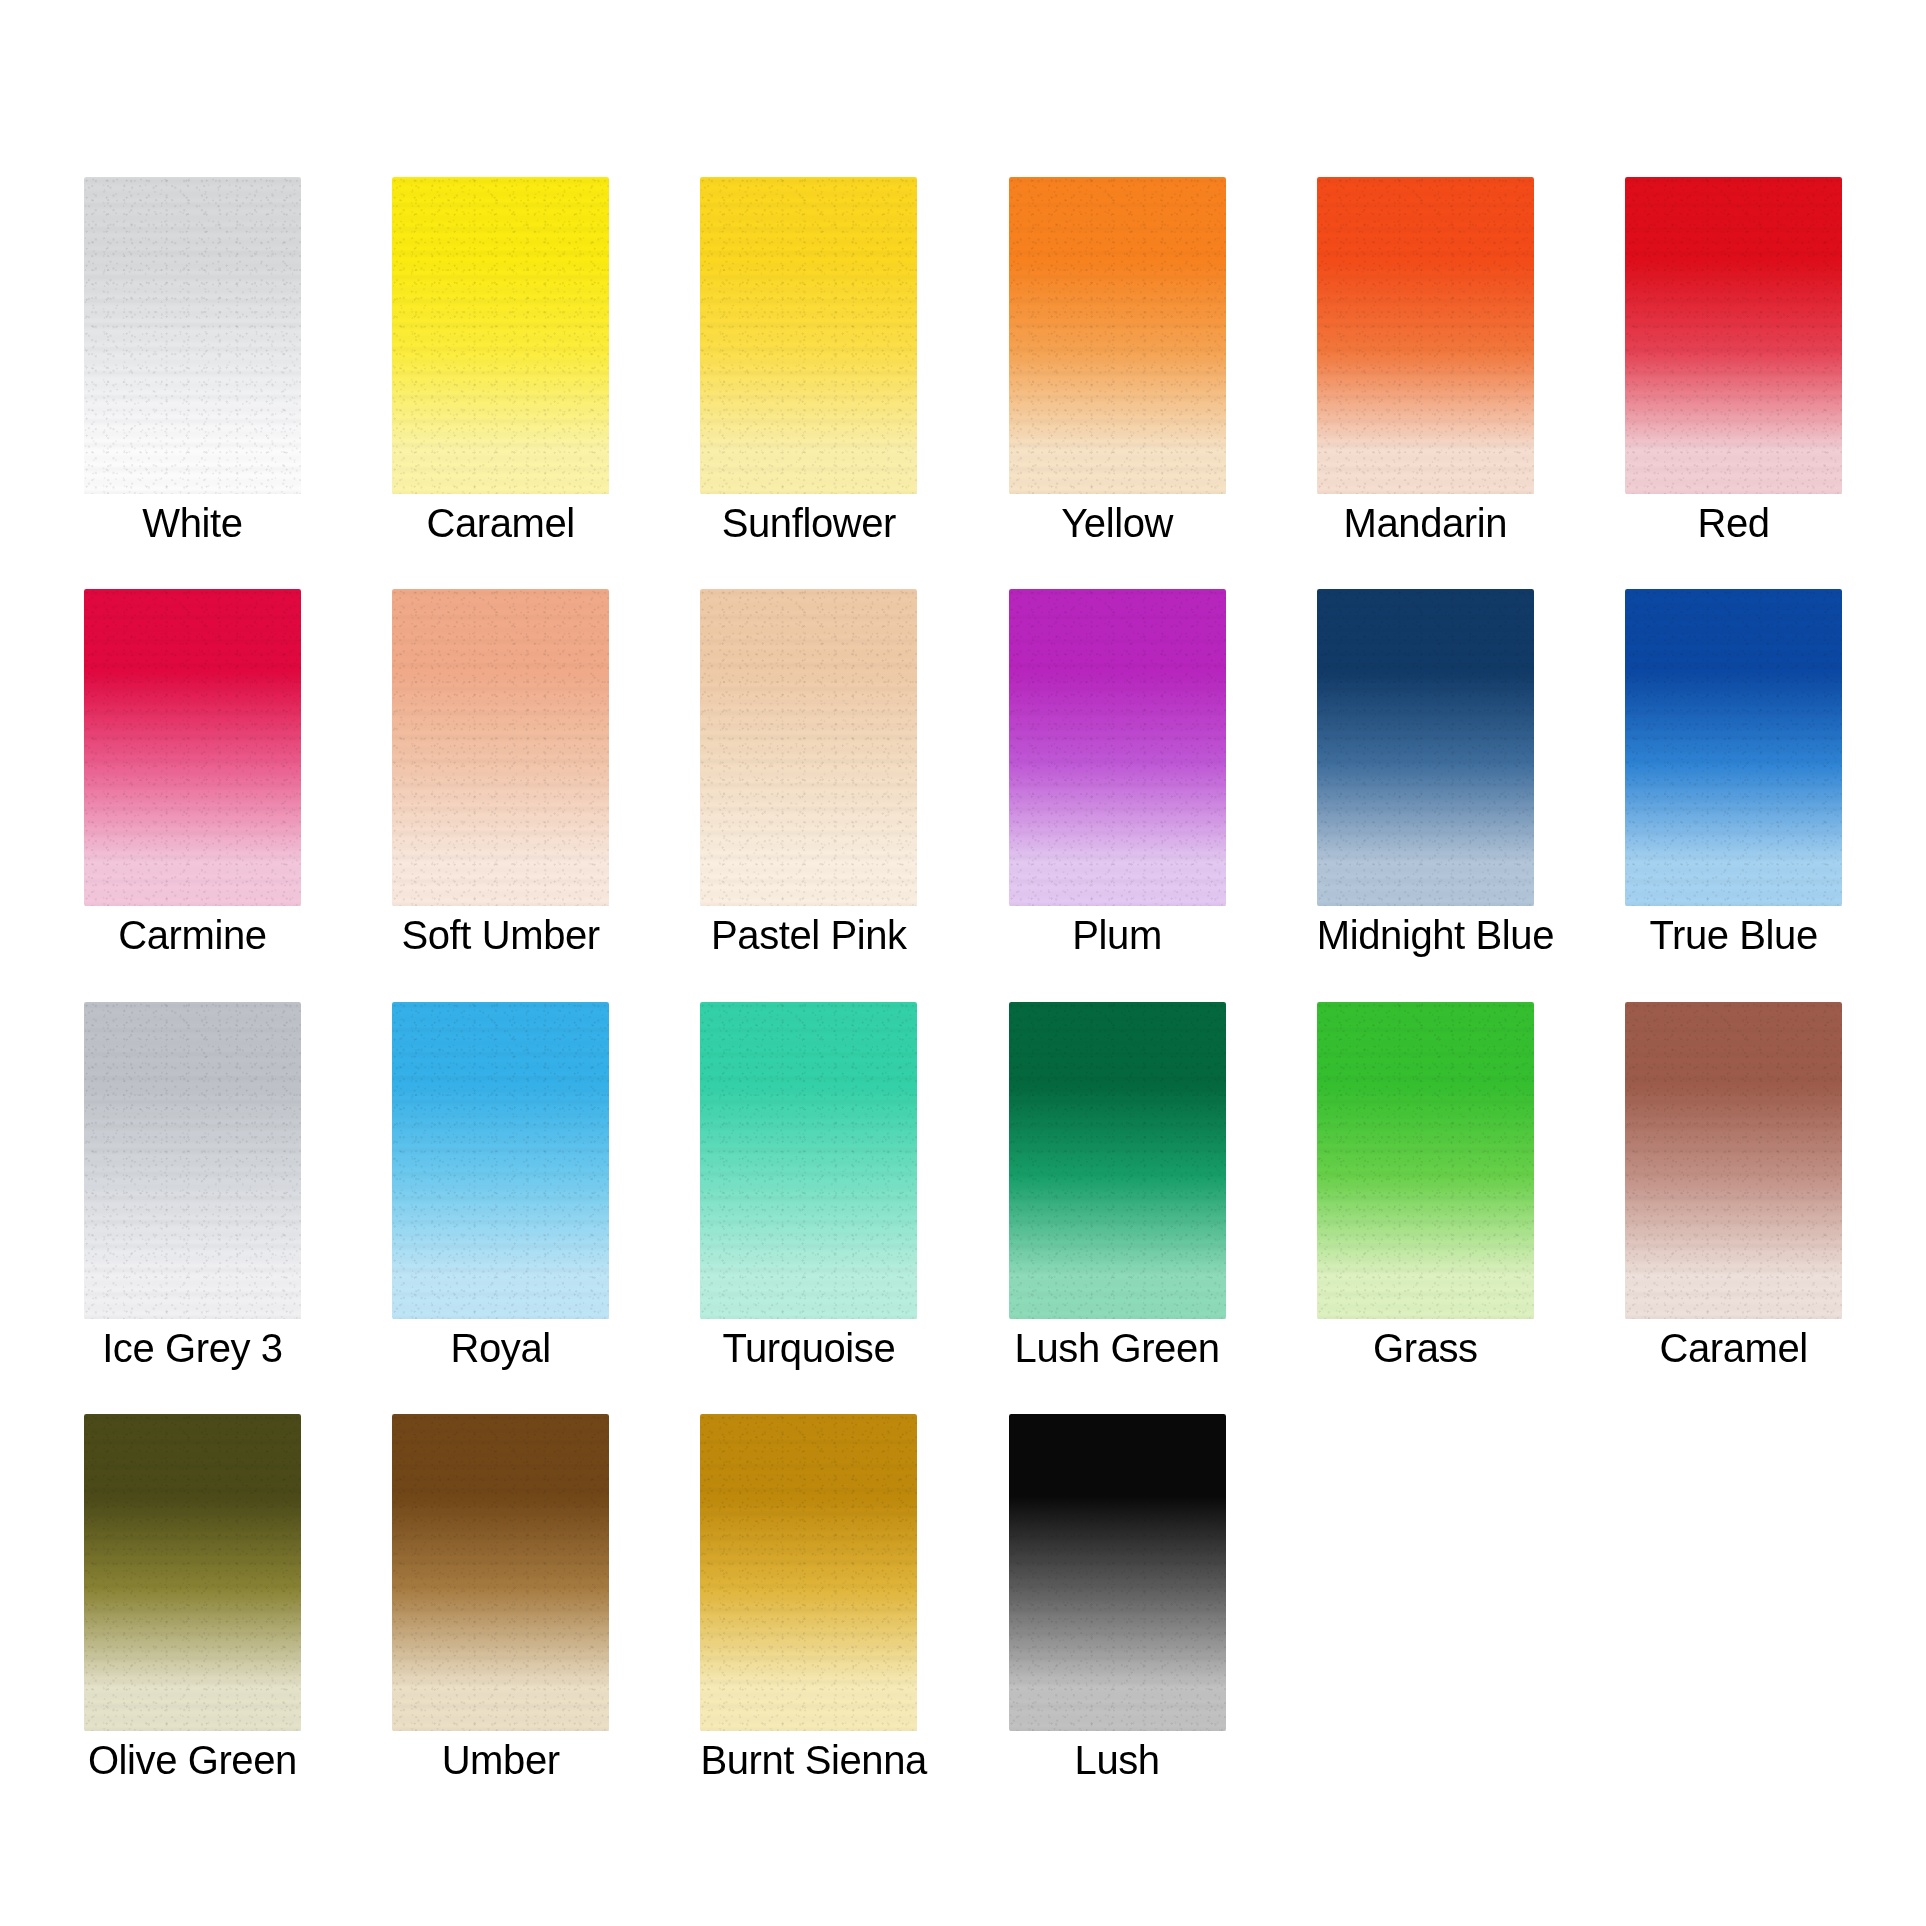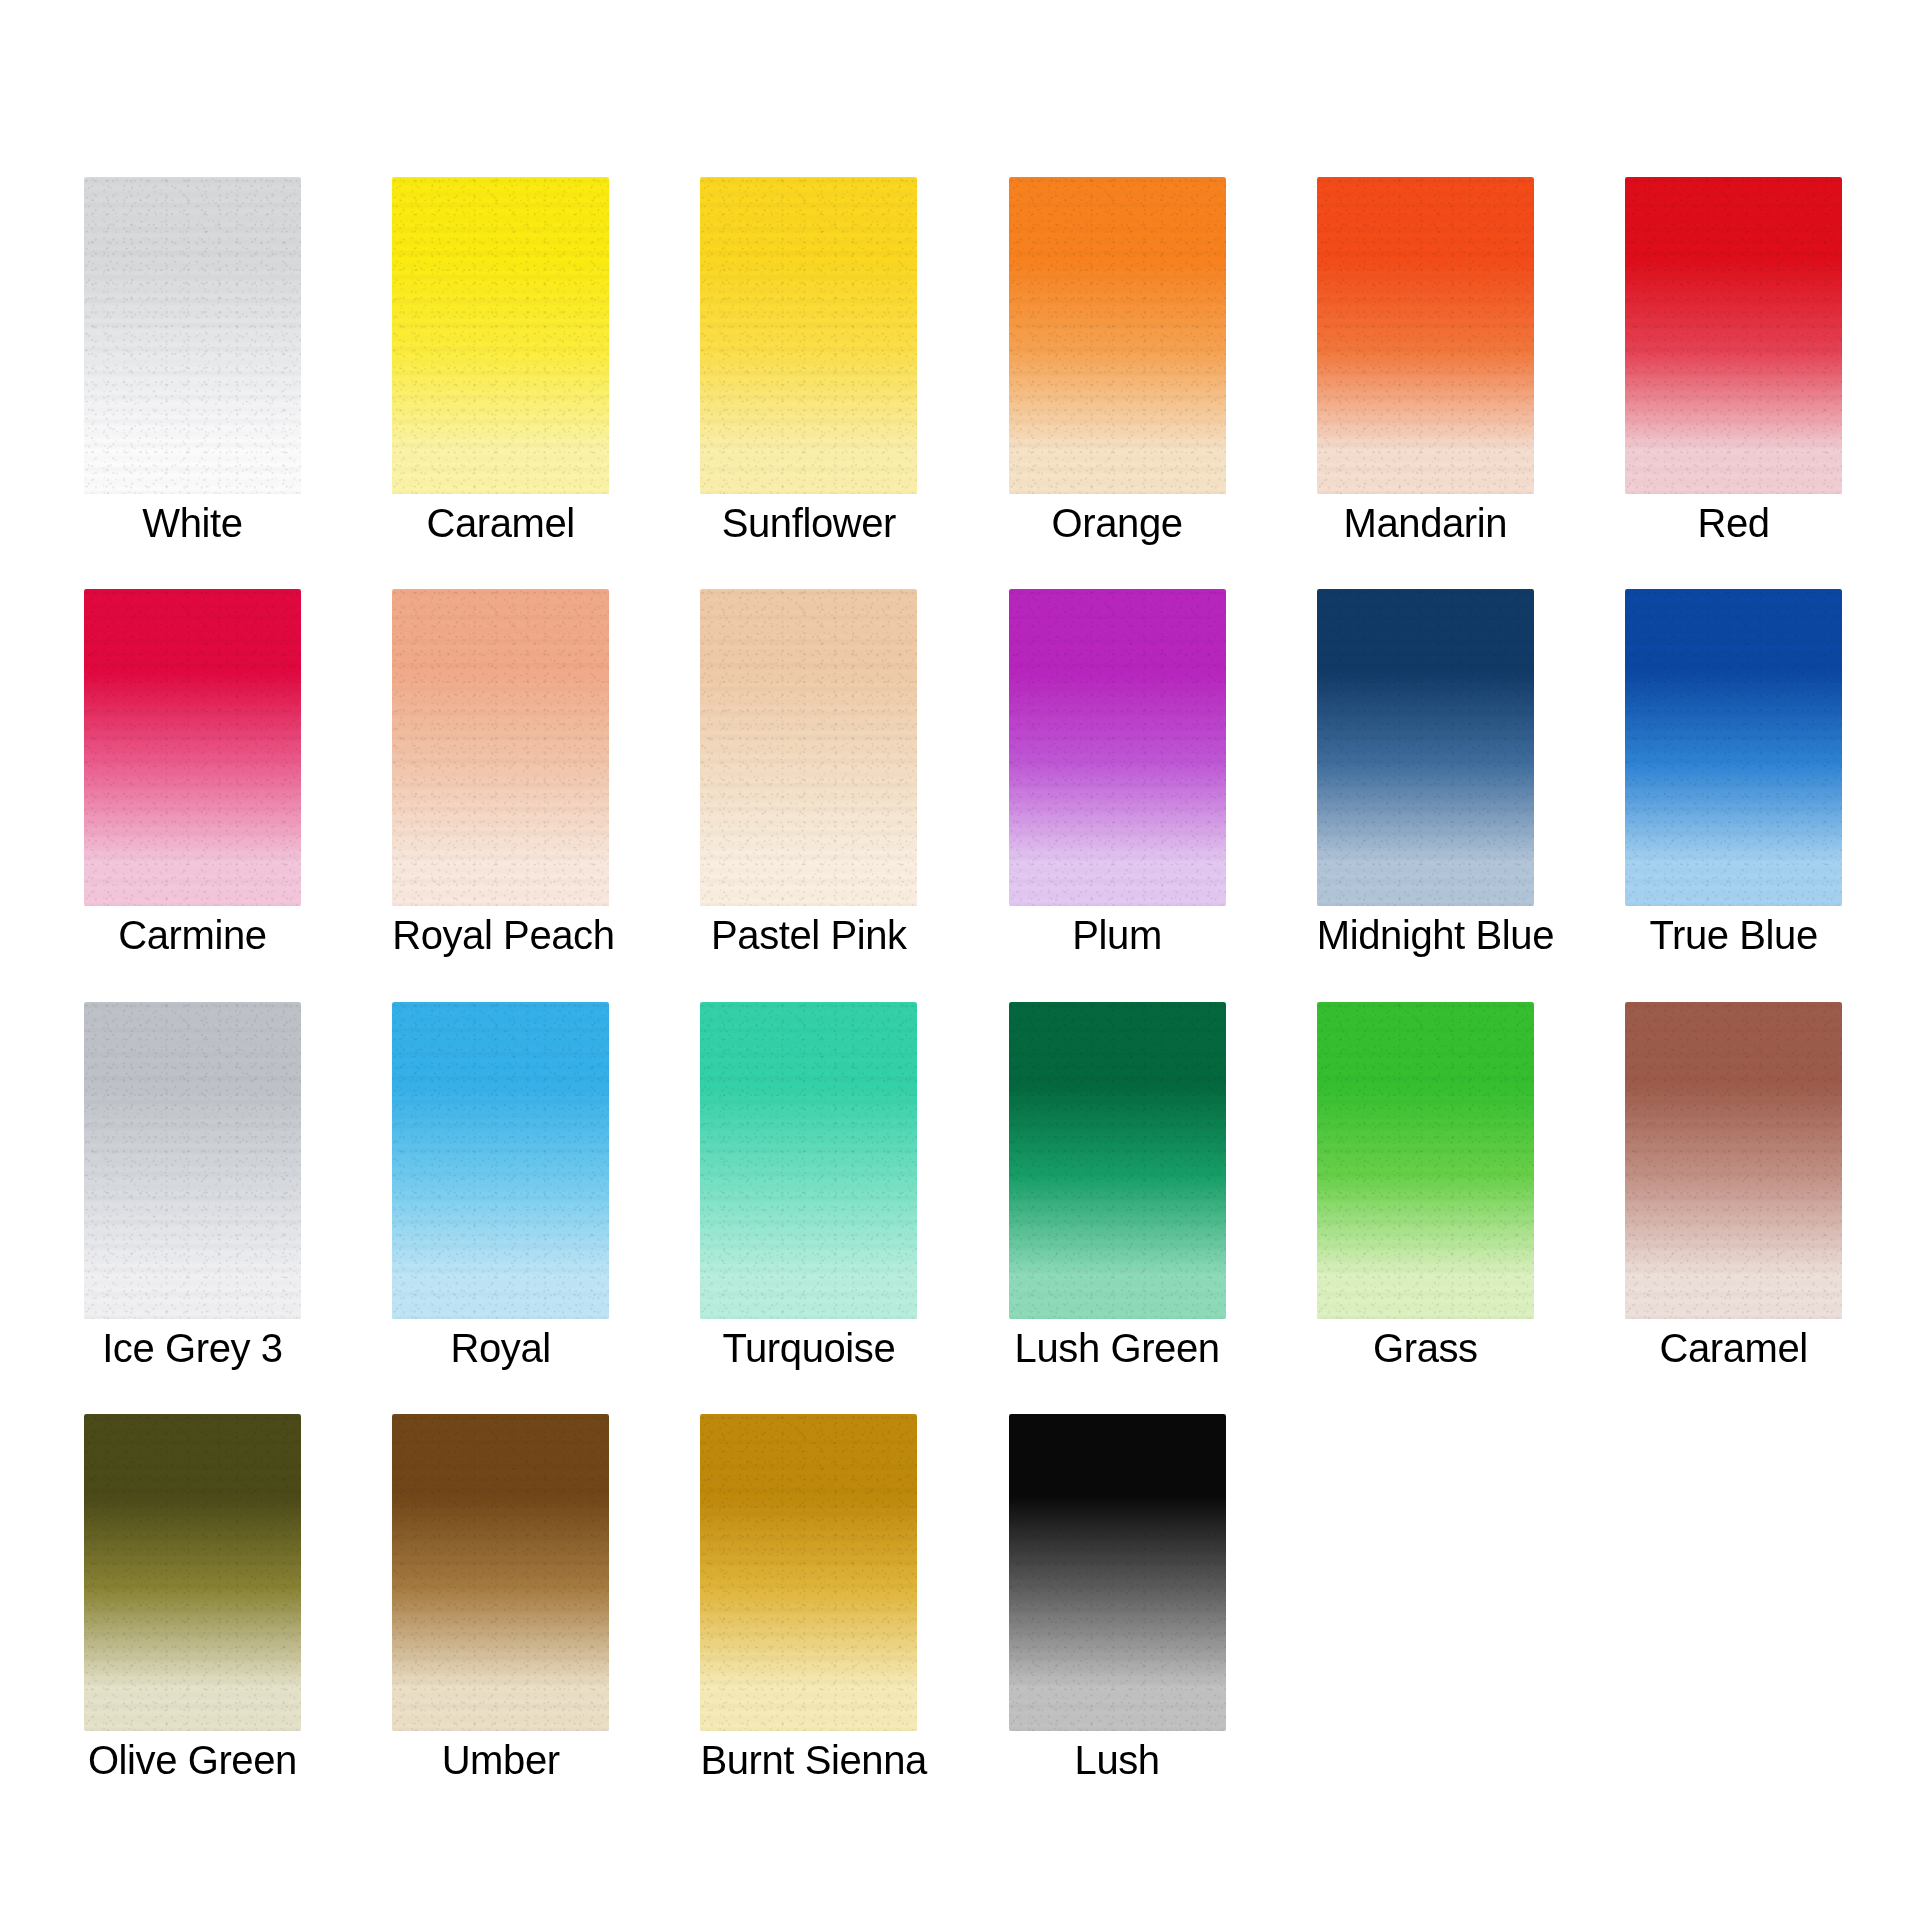--- a/index.html
+++ b/index.html
@@ -160,21 +160,21 @@
         </div>
       </div>
       <div class="cell">
         <div class="swatch-wrap">
           <div class="swatch">
             <div class="wash" style="background: linear-gradient(rgb(249, 130, 30) 0%, rgb(249, 130, 30) 26%, rgb(247, 164, 82) 55%, rgb(247, 227, 198) 86%, rgb(247, 227, 198) 100%);"></div>
             <div class="bands"></div>
             <div class="tooth"></div>
           </div>
           <div class="edges"></div>
-          <div class="label">Orange</div>
+          <div class="label">Yellow</div>
         </div>
       </div>
       <div class="cell">
         <div class="swatch-wrap">
           <div class="swatch">
             <div class="wash" style="background: linear-gradient(rgb(245, 75, 24) 0%, rgb(245, 75, 24) 26%, rgb(244, 120, 60) 55%, rgb(246, 222, 208) 86%, rgb(246, 222, 208) 100%);"></div>
             <div class="bands"></div>
             <div class="tooth"></div>
           </div>
           <div class="edges"></div>
@@ -204,21 +204,21 @@
         </div>
       </div>
       <div class="cell">
         <div class="swatch-wrap">
           <div class="swatch">
             <div class="wash" style="background: linear-gradient(rgb(242, 171, 138) 0%, rgb(242, 171, 138) 26%, rgb(243, 198, 171) 55%, rgb(249, 233, 222) 86%, rgb(249, 233, 222) 100%);"></div>
             <div class="bands"></div>
             <div class="tooth"></div>
           </div>
           <div class="edges"></div>
-          <div class="label">Royal Peach</div>
+          <div class="label">Soft Umber</div>
         </div>
       </div>
       <div class="cell">
         <div class="swatch-wrap">
           <div class="swatch">
             <div class="wash" style="background: linear-gradient(rgb(240, 203, 168) 0%, rgb(240, 203, 168) 26%, rgb(244, 221, 194) 55%, rgb(250, 239, 225) 86%, rgb(250, 239, 225) 100%);"></div>
             <div class="bands"></div>
             <div class="tooth"></div>
           </div>
           <div class="edges"></div>

